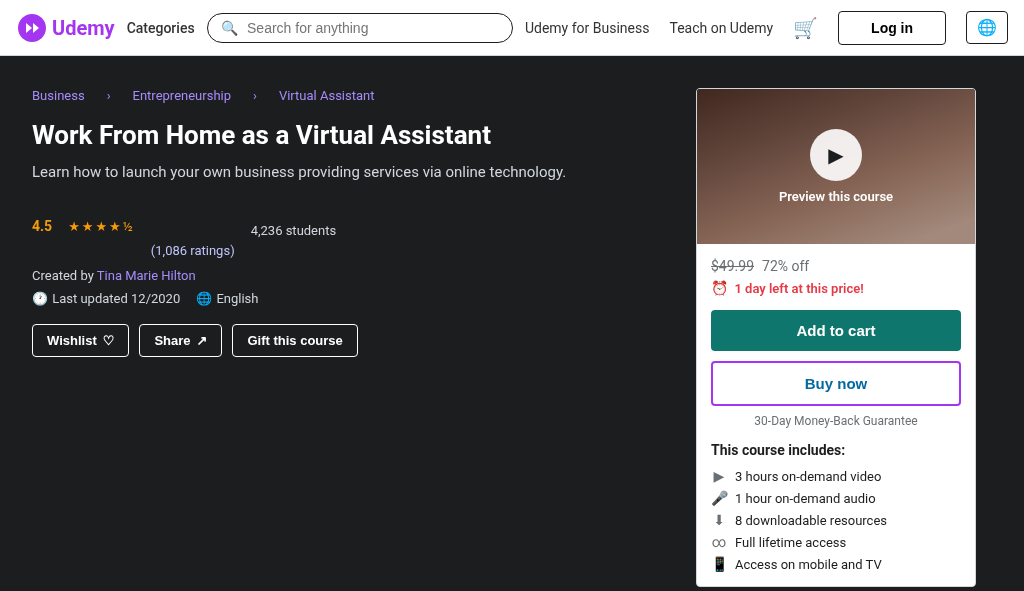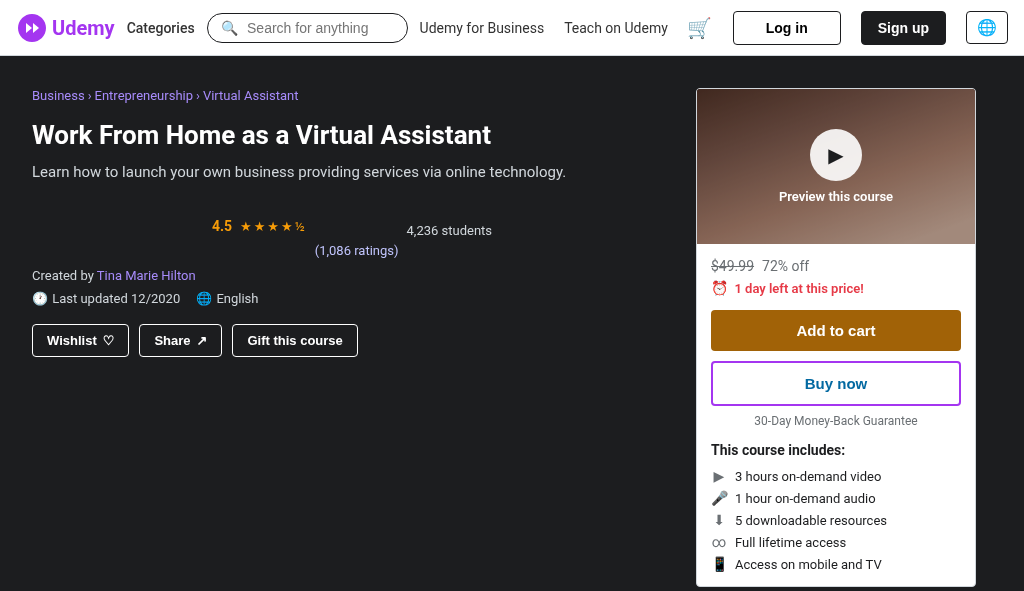--- a/index.html
+++ b/index.html
@@ -39,26 +39,26 @@
       font-size: 16px; cursor: pointer; border-radius: 4px;
     }
 
     
     .hero {
       background: #1c1d1f; color: #fff;
       padding: 32px 24px 32px 32px;
       display: flex; gap: 24px;
     }
     .hero-content { flex: 1; max-width: 640px; }
-    .breadcrumb { display: flex; gap: 3px; font-size: 13px; margin-bottom: 16px; align-items: flex-start; }
+    .breadcrumb { display: flex; gap: 22px; font-size: 13px; margin-bottom: 16px; align-items: flex-start; }
     .breadcrumb a { color: #a78bfa; cursor: pointer; text-decoration: none; }
     .breadcrumb-sep { color: #a78bfa; }
     .hero-title { font-size: 26px; font-weight: 700; line-height: 1.3; margin-bottom: 10px; }
     .hero-subtitle { font-size: 15px; color: #d1d7dc; margin-bottom: 14px; }
-    .rating-row { display: flex; align-items: center; gap: 8px; margin-bottom: 10px; font-size: 13px; justify-content: center; }
+    .rating-row { display: flex; align-items: center; gap: 16px; margin-bottom: 10px; font-size: 13px; }
     .rating-score { color: #f69c08; font-weight: 700; font-size: 14px; }
     .stars { color: #f69c08; letter-spacing: 2px; font-size: 13px; }
     .rating-count { color: #c0c4fc; font-size: 13px; margin-top: 48px; }
     .students { color: #d1d7dc; font-size: 13px; margin-top: 8px; }
     .creator-row { font-size: 13px; color: #d1d7dc; margin-bottom: 8px; }
     .creator-link { color: #a78bfa; cursor: pointer; }
     .meta-row { display: flex; align-items: center; gap: 16px; font-size: 13px; color: #d1d7dc; }
     .meta-item { display: flex; align-items: center; gap: 4px; }
     .action-row { display: flex; gap: 10px; margin-top: 18px; }
     .btn-wishlist, .btn-share, .btn-gift {
@@ -90,21 +90,21 @@
     }
     .preview-label { color: #fff; font-size: 13px; font-weight: 600; }
     .card-body { padding: 14px; }
     .price-row { display: flex; align-items: baseline; gap: 8px; margin-bottom: 6px; }
     .price-current { font-size: 26px; font-weight: 700; }
     .price-original { font-size: 14px; color: #6a6f73; text-decoration: line-through; }
     .price-discount { font-size: 14px; color: #6a6f73; }
     .timer-row { display: flex; align-items: center; gap: 6px; font-size: 13px; color: #e63946; margin-bottom: 14px; font-weight: 600; }
     .timer-icon { font-size: 14px; }
     .btn-cart {
-      width: 100%; background: #a16207; color: #fff; border: none;
+      width: 100%; background: #0f766e; color: #fff; border: none;
       padding: 12px; font-size: 15px; font-weight: 700; cursor: pointer;
       border-radius: 4px; margin-bottom: 10px;
     }
     .btn-buynow {
       width: 100%; background: #fff; color: #0369a1; border: 2px solid #a435f0;
       padding: 12px; font-size: 15px; font-weight: 700; cursor: pointer;
       border-radius: 4px; margin-bottom: 8px;
     }
     .guarantee { text-align: center; font-size: 12px; color: #6a6f73; margin-bottom: 14px; }
     .includes-title { font-size: 14px; font-weight: 700; margin-bottom: 10px; }
@@ -133,21 +133,20 @@
   <span class="nav-categories">Categories</span>
   <div class="search-bar">
     <span class="search-icon">🔍</span>
     <input type="text" placeholder="Search for anything" style="">
   </div>
   <div class="nav-links">
     <span class="nav-link">Udemy for Business</span>
     <span class="nav-link">Teach on Udemy</span>
     <span class="nav-icon">🛒</span>
     <button class="btn-login">Log in</button>
-    <button class="btn-signup">Sign up</button>
     <button class="btn-globe">🌐</button>
   </div>
 </nav>
 
 <section class="hero">
   <div class="hero-content">
 
     <div class="breadcrumb">
       <a>Business</a>
       <span class="breadcrumb-sep">›</span>
@@ -223,21 +222,21 @@
         <li>
           <span class="inc-icon">▶</span>
           <span>3 hours on-demand video</span>
         </li>
         <li>
           <span class="inc-icon">🎤</span>
           <span>1 hour on-demand audio</span>
         </li>
         <li>
           <span class="inc-icon">⬇</span>
-          <span>5 downloadable resources</span>
+          <span>8 downloadable resources</span>
         </li>
         <li>
           <span class="inc-icon">∞</span>
           <span>Full lifetime access</span>
         </li>
         <li>
           <span class="inc-icon">📱</span>
           <span>Access on mobile and TV</span>
         </li>
 

